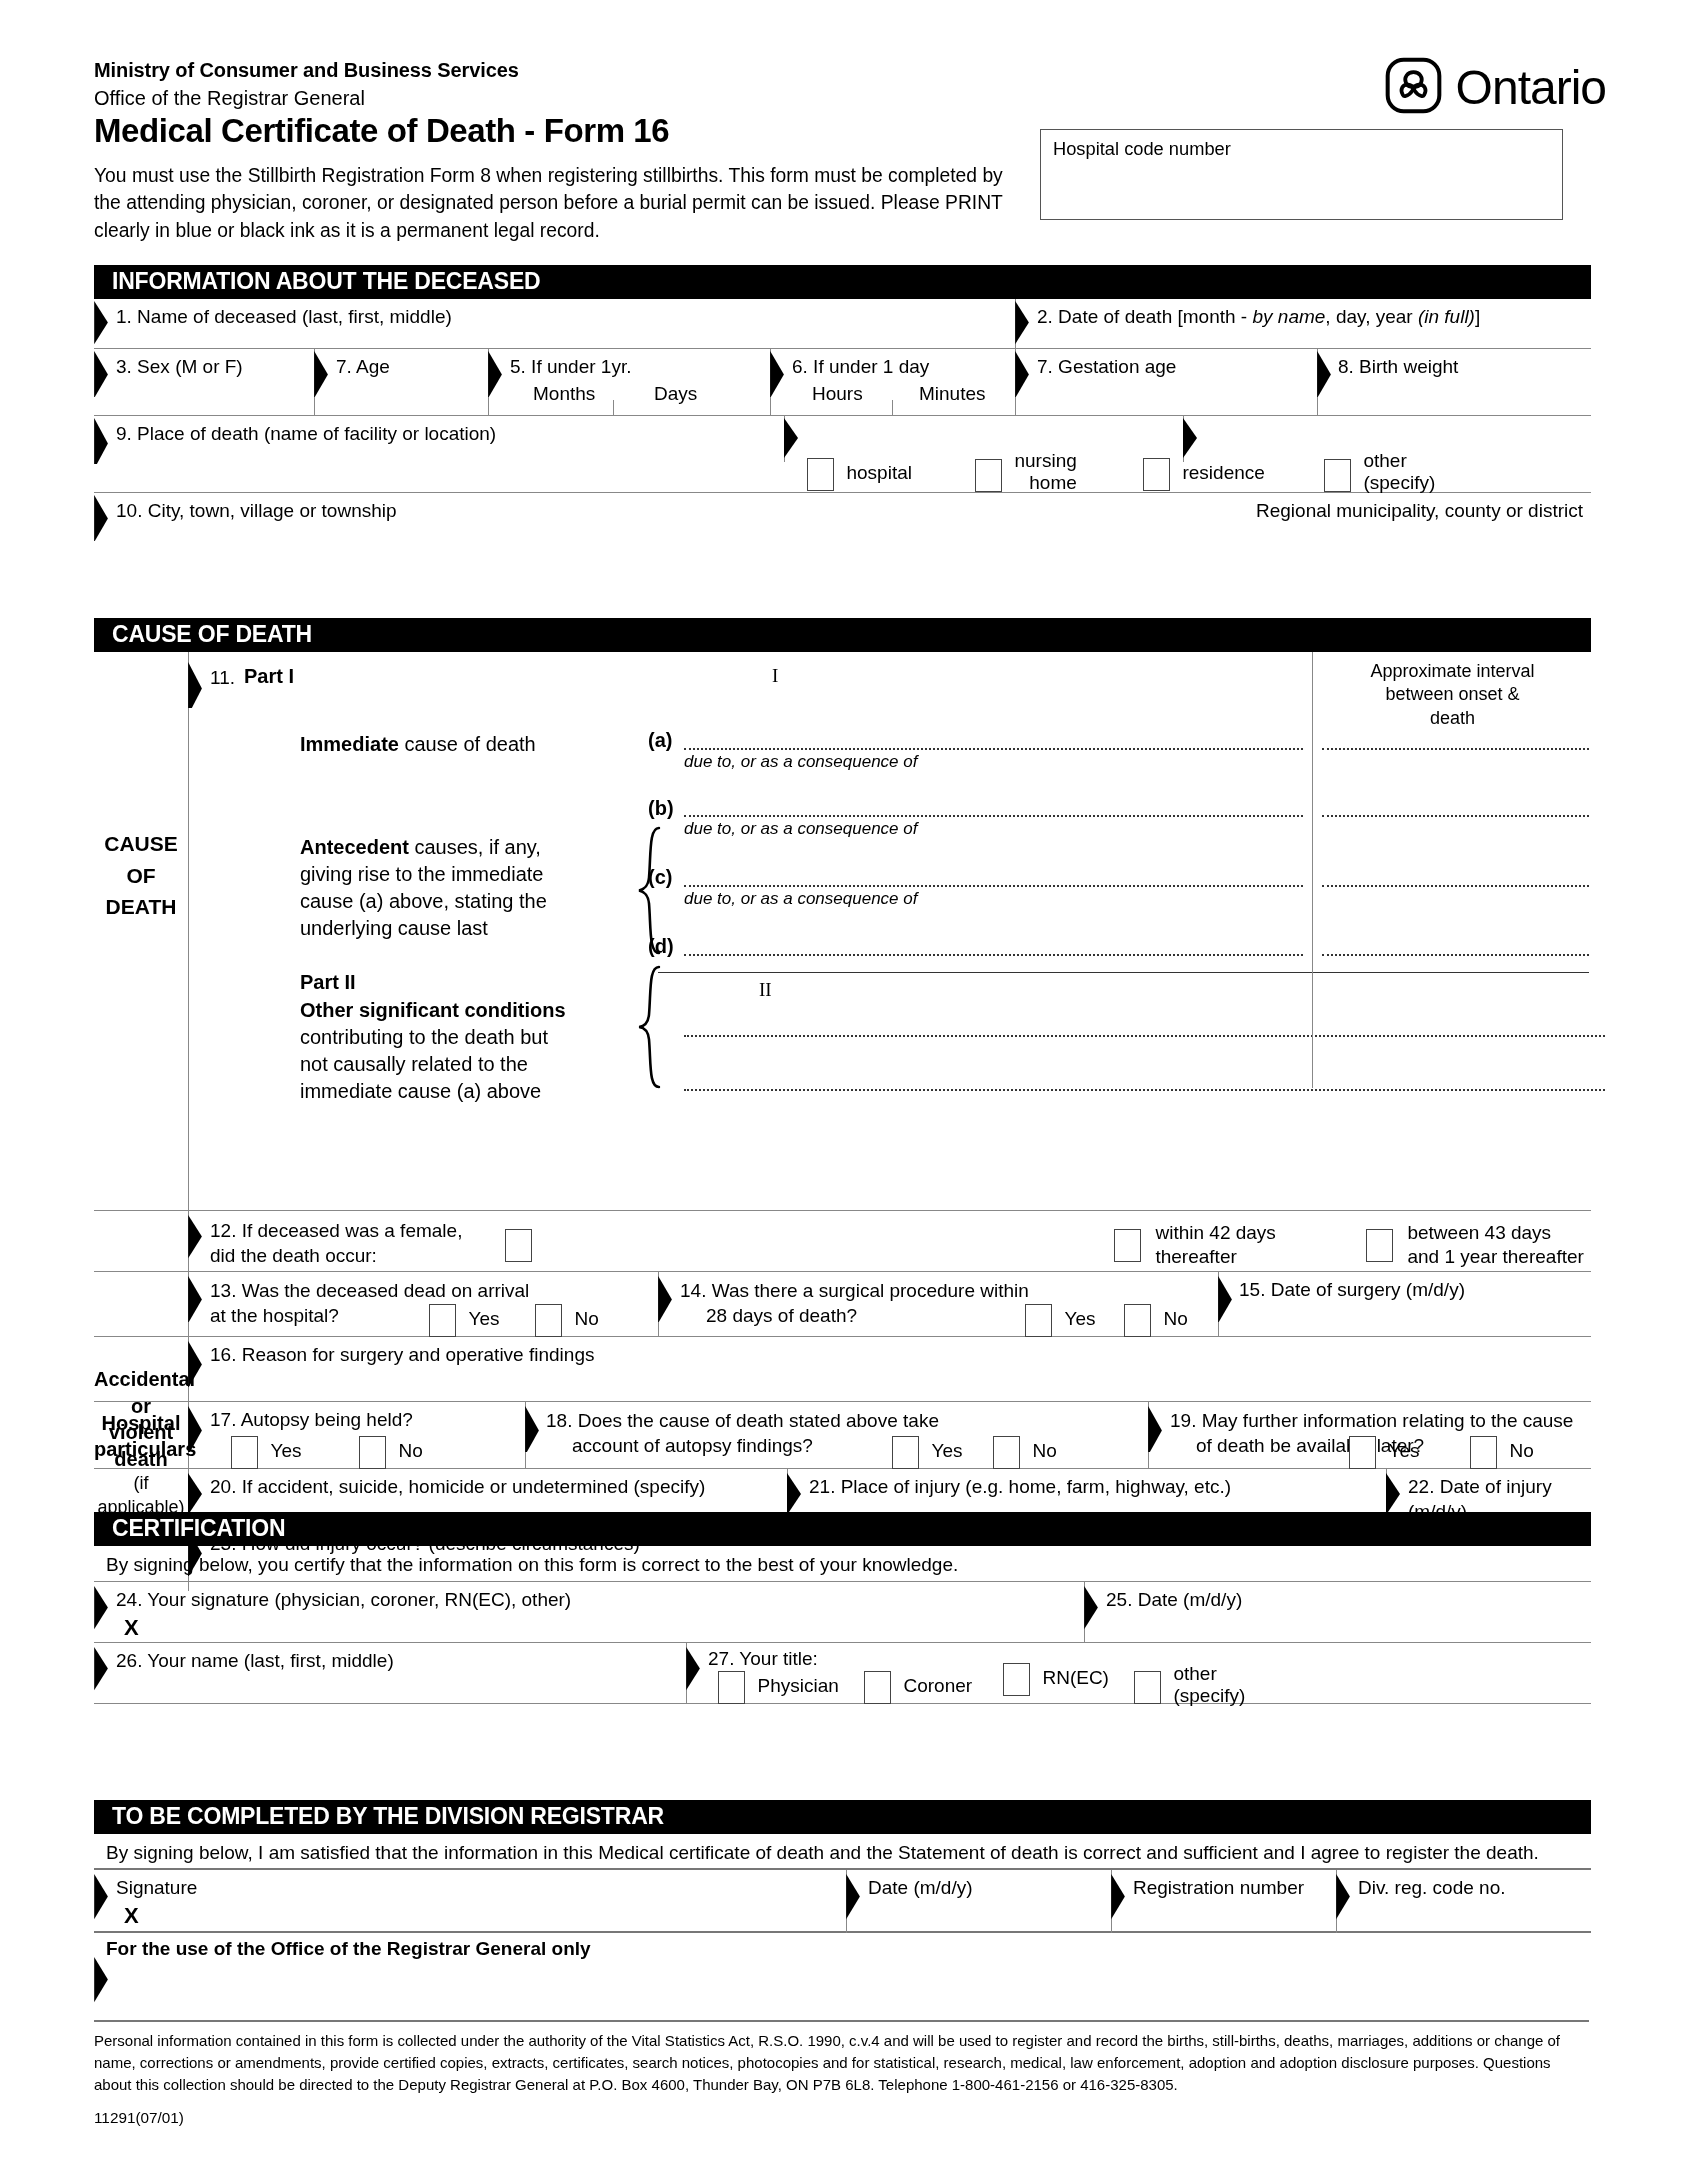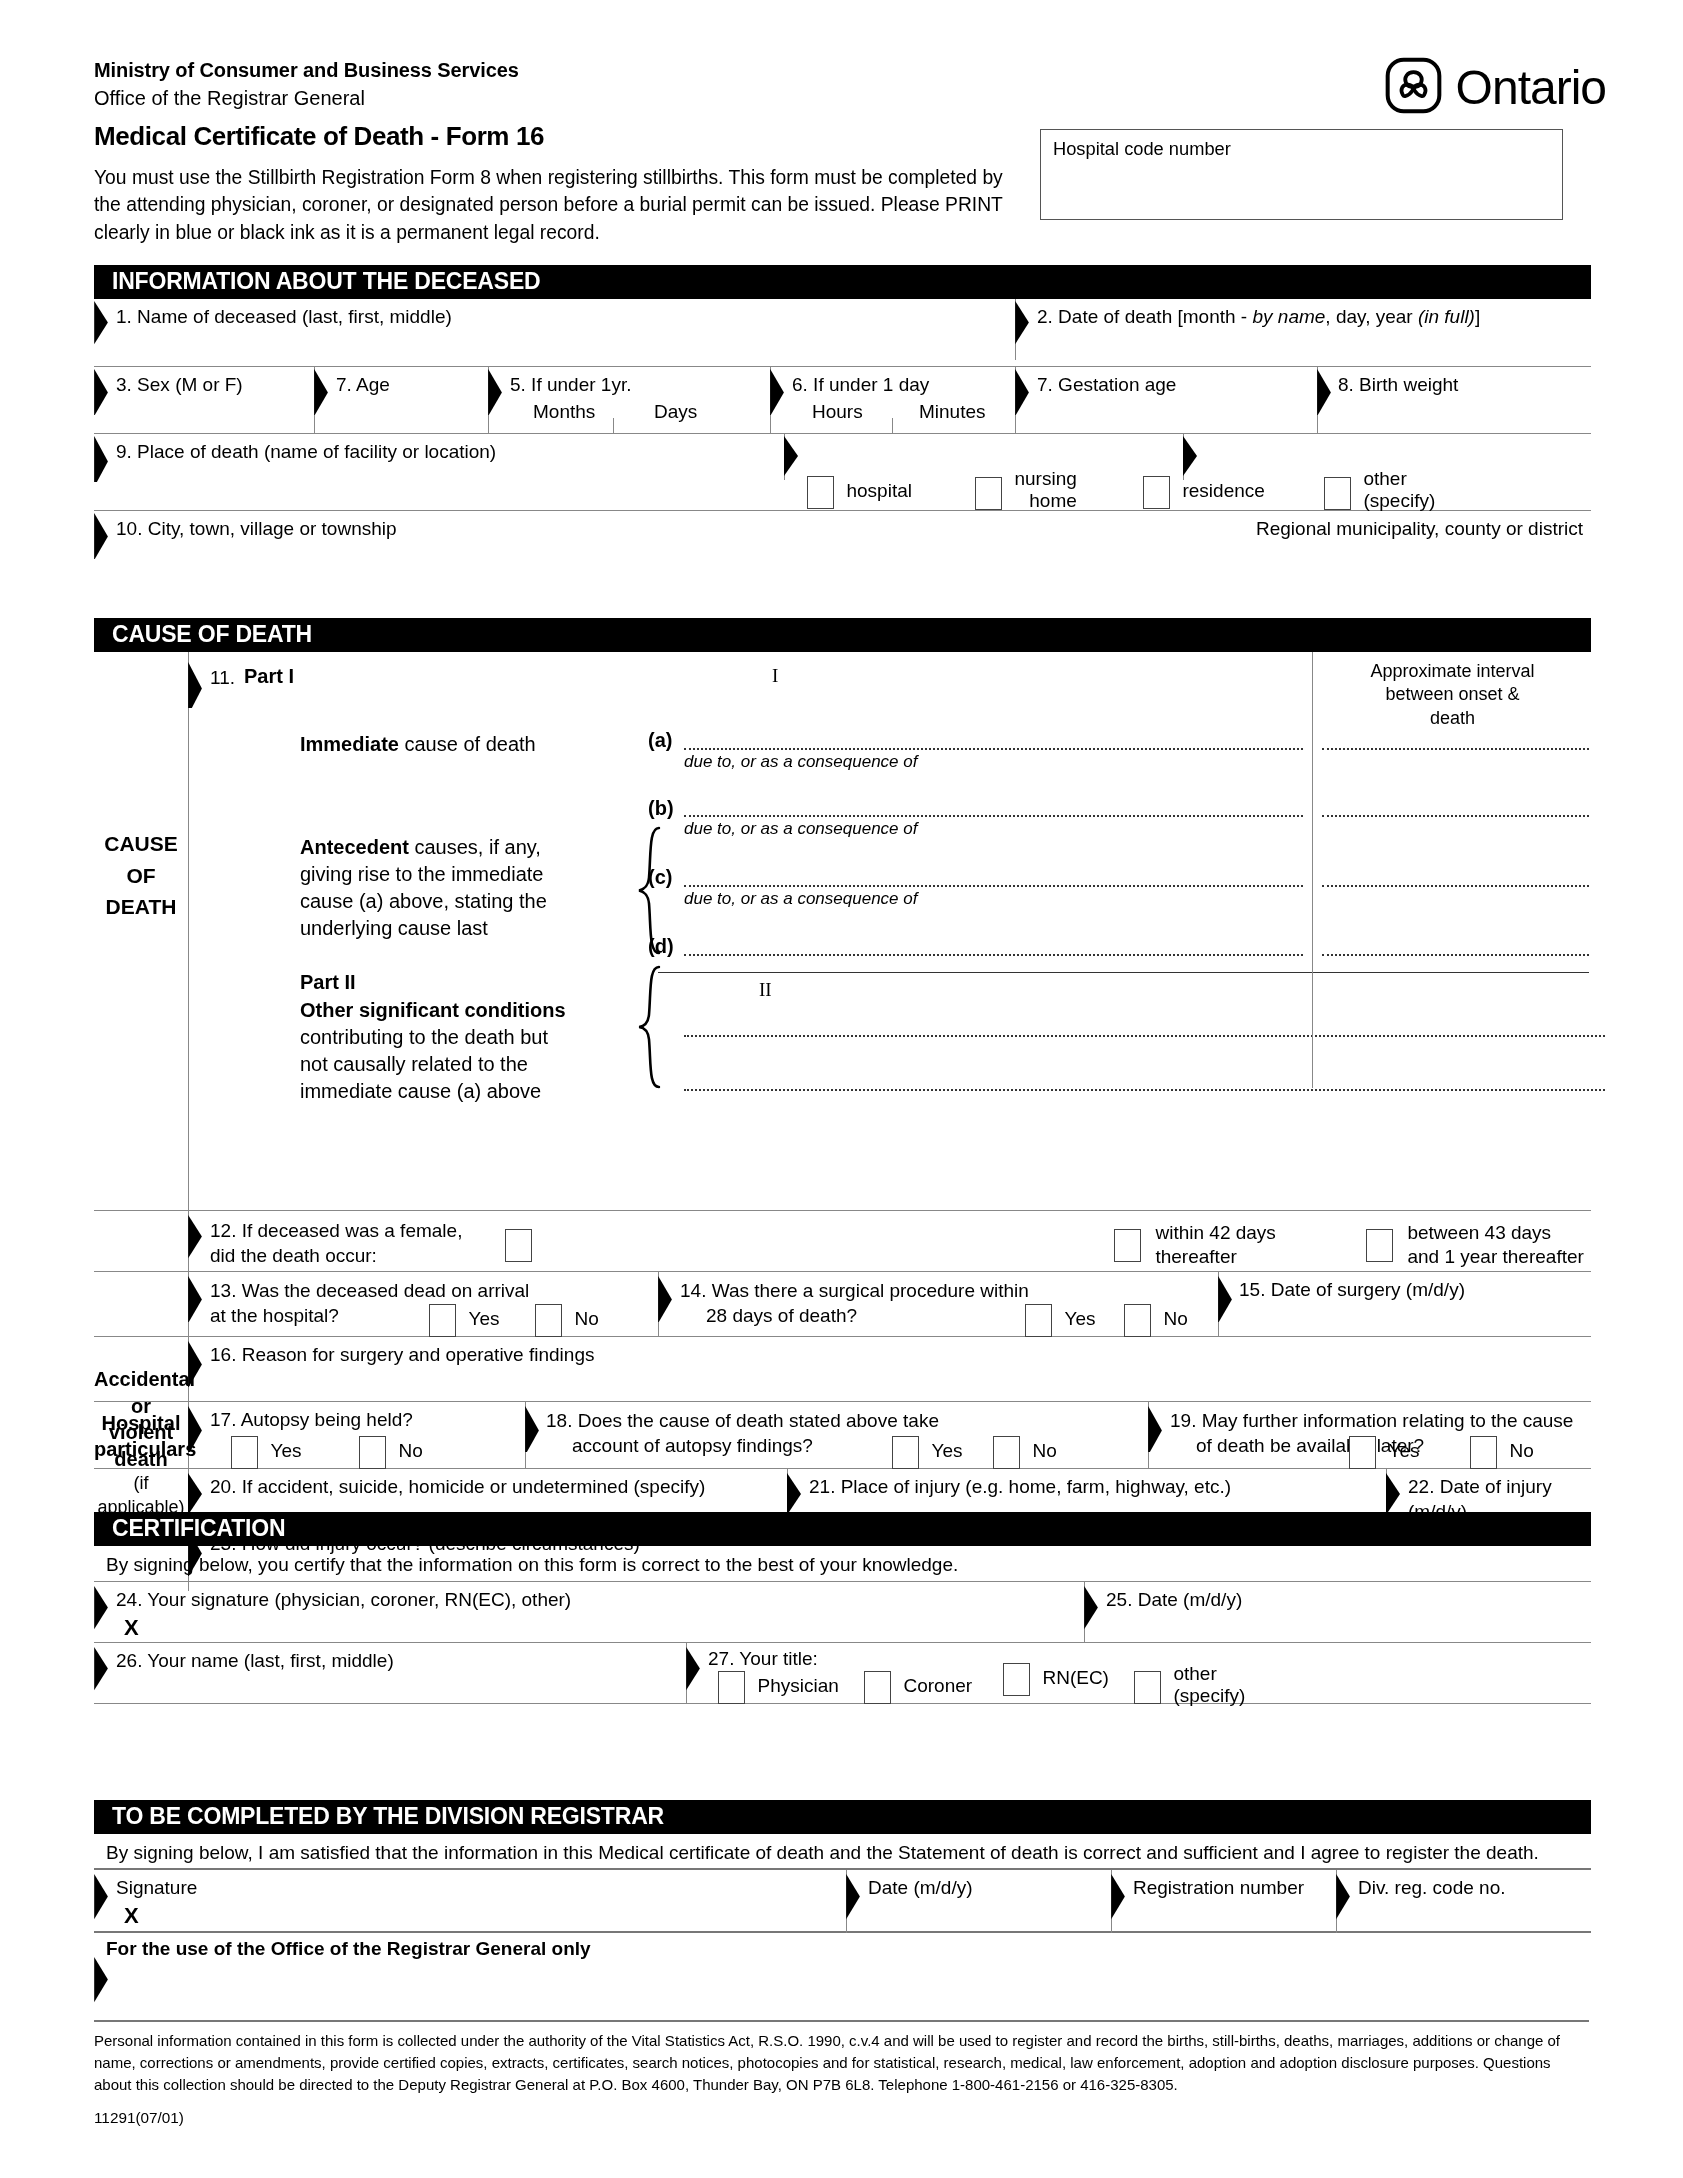--- a/index.html
+++ b/index.html
@@ -8,21 +8,21 @@
     font-family:"Liberation Sans", sans-serif;
     color:#000;
     -webkit-font-smoothing:antialiased;
   }
   .page{position:relative;width:1683px;height:2178px;box-sizing:border-box;}
 
   
   .hdr{position:absolute;left:94px;top:57px;width:990px;}
   .hdr .ministry{font-size:20px;font-weight:bold;letter-spacing:-0.1px;line-height:1.3;}
   .hdr .office{font-size:20px;font-weight:normal;line-height:1.35;margin-top:2px;}
-  .hdr .title{font-size:26px;font-weight:bold;letter-spacing:-0.4px;margin-top:10px;line-height:1.15;}
+  .hdr .title{font-size:33px;font-weight:bold;letter-spacing:-0.4px;line-height:1.15;}
   .hdr .intro{font-size:19.3px;line-height:1.42;margin-top:12px;width:931px;}
 
   .ontario-logo{position:absolute;right:77px;top:57px;display:flex;align-items:center;gap:14px;}
   .ontario-logo .word{font-size:48px;letter-spacing:-1px;line-height:1;font-family:"Liberation Sans",sans-serif;}
 
   .hosp-box{position:absolute;left:1040px;top:129px;width:523px;height:91px;border:1.5px solid #555;box-sizing:border-box;}
   .hosp-box span{position:absolute;left:12px;top:8px;font-size:18.3px;}
 
   
   .band{
@@ -76,21 +76,21 @@
     <span class="word">Ontario</span>
   </div>
 
   <div class="hosp-box">
     <span>Hospital code number</span>
   </div>
 
   <div class="sect" style="top:265px;">
     <div class="band">INFORMATION ABOUT THE DECEASED</div>
 
-    <div class="row" style="height:68px;">
+    <div class="row" style="height:50px;">
       <div class="flag" style="left:0;top:2px;">
         <svg width="17" height="51" viewBox="0 0 17 52">
             <path d="M0 0 L14 22 L0 44 Z" fill="#000"></path>
           </svg>
       </div>
       <div class="cell lbl" style="left:22px;top:6px;">1.  Name of deceased (last, first, middle)</div>
       <div class="vline" style="left:921px;top:0;height:61px;"></div>
       <div class="flag" style="left:921px;top:2px;">
         <svg width="17" height="51" viewBox="0 0 17 52">
             <path d="M0 0 L14 22 L0 44 Z" fill="#000"></path>

